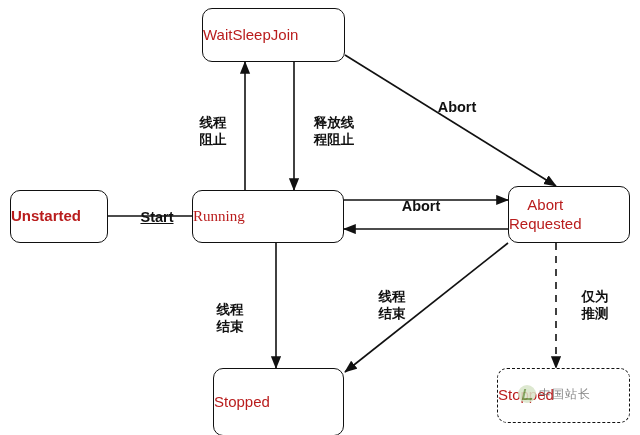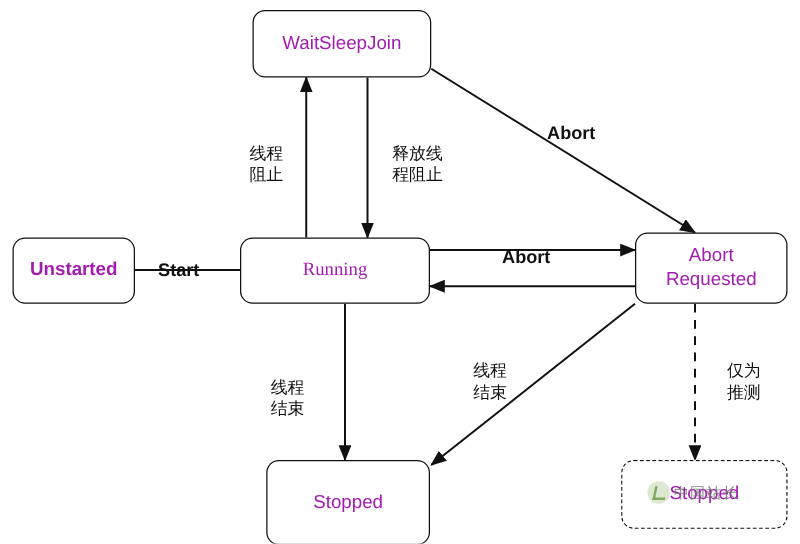--- a/index.html
+++ b/index.html
@@ -16,38 +16,38 @@
     overflow: hidden;
   }
   .node {
     position: absolute;
     box-sizing: border-box;
     border: 1.6px solid #111111;
     border-radius: 10px;
     background: #ffffff;
     display: flex;
     align-items: center;
-    justify-content: center;
     text-align: center;
-    color: #a21caf;
+    color: #b91c1c;
     font-size: 15px;
     line-height: 1.25;
     z-index: 3;
   }
   .node.dashed {
     border-style: dashed;
     border-width: 1.4px;
   }
   .label {
     position: absolute;
     color: #111111;
     text-align: center;
     line-height: 1.25;
     z-index: 4;
     white-space: pre-line;
+    font-weight: bold;
   }
   .label.bold {
     font-weight: bold;
     font-size: 14.5px;
   }
   .label.cn {
     font-size: 13.5px;
   }
   svg.edges {
     position: absolute;
@@ -136,21 +136,21 @@
   </div>
 
   <div class="node" style="left:213px; top:368px; width:131px; height:68px;">
     <span>Stopped</span>
   </div>
 
   <div class="node dashed" style="left:497px; top:368px; width:133px; height:55px;">
     <span>Stopped</span>
   </div>
 
-  <div class="label bold" style="left:110px; top:190px; width:66px;">
+  <div class="label bold" style="left:124px; top:190px; width:66px;text-decoration:underline;">
     <span>Start</span>
   </div>
 
   <div class="label cn" style="left:186px; top:98px; width:54px;">
     <span>线程
 阻止</span>
   </div>
 
   <div class="label cn" style="left:298px; top:98px; width:72px;">
     <span>释放线

